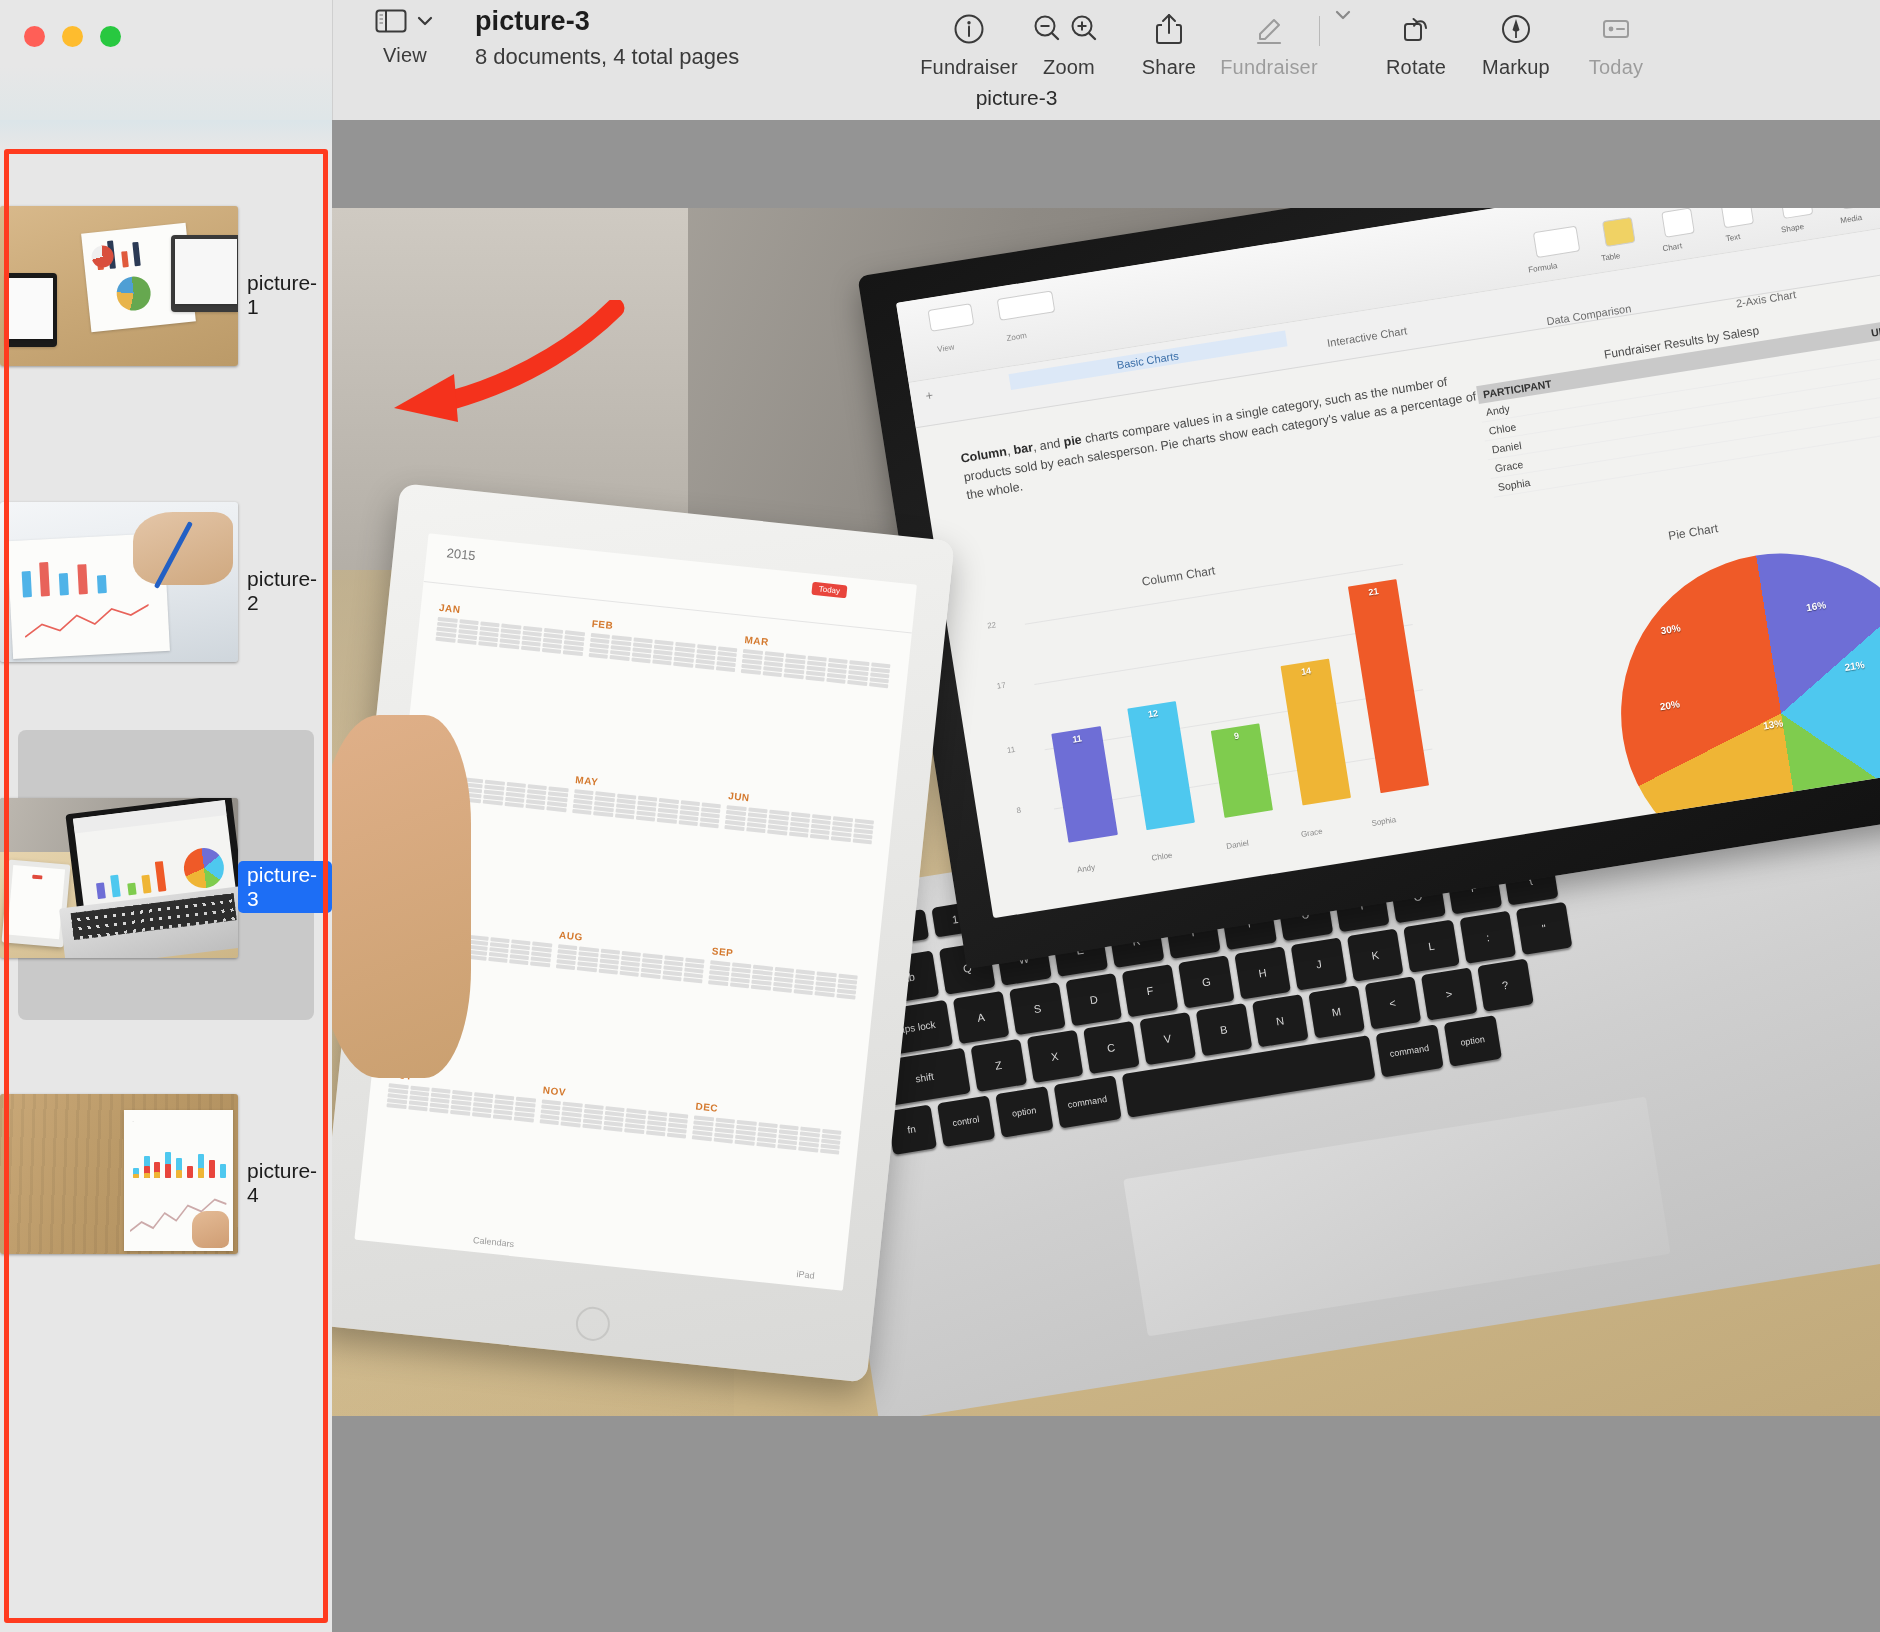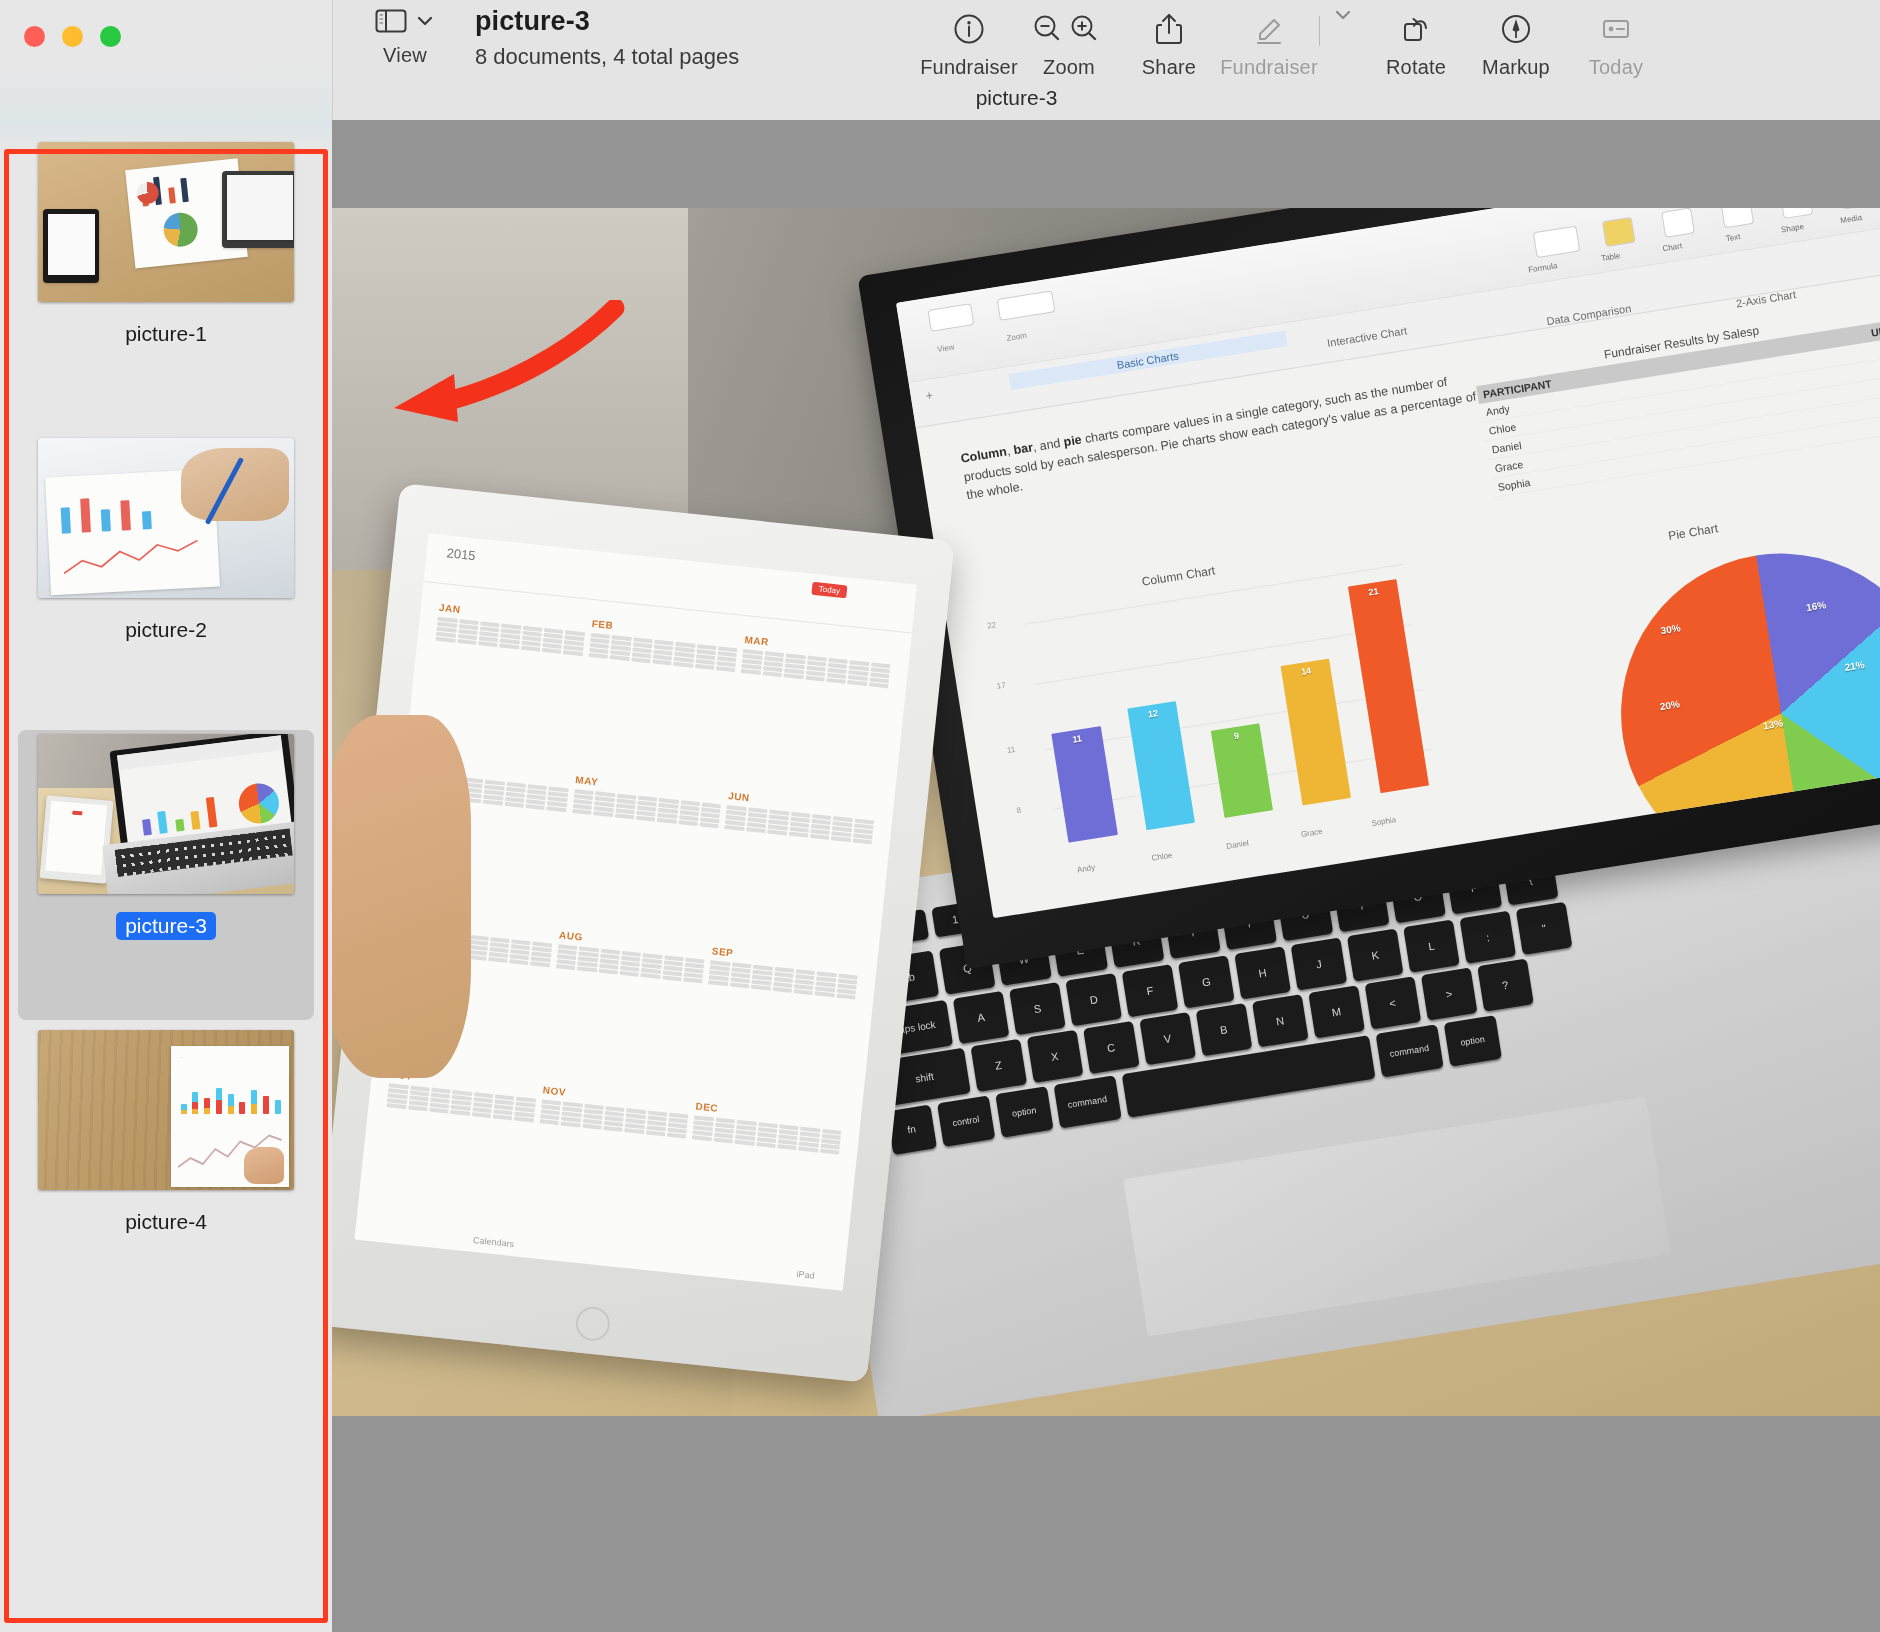--- a/index.html
+++ b/index.html
@@ -99,21 +99,21 @@
   }
   .sb-top-fade {
     position: absolute; top:0; left:0; right:0; height: 28px;
     background: linear-gradient(180deg,#dbe5e9,#e7e7e7);
   }
   .thumbs { position: absolute; top: 14px; left: 0; right: 0; bottom: 0; }
 
   .thumb-item {
     position: relative;
     padding: 8px 0 0 0;
-    display: flex; flex-direction: column; align-items: center;
+    display: flex; flex-direction: row; align-items: center;
   }
   .thumb-sel-bg {
     position: absolute; left: 18px; right: 18px; top: 4px; bottom: 2px;
     background: #c9c9c9; border-radius: 8px;
   }
   .thumb-frame {
     position: relative;
     width: 256px; height: 160px;
     border-radius: 3px;
     overflow: hidden;

